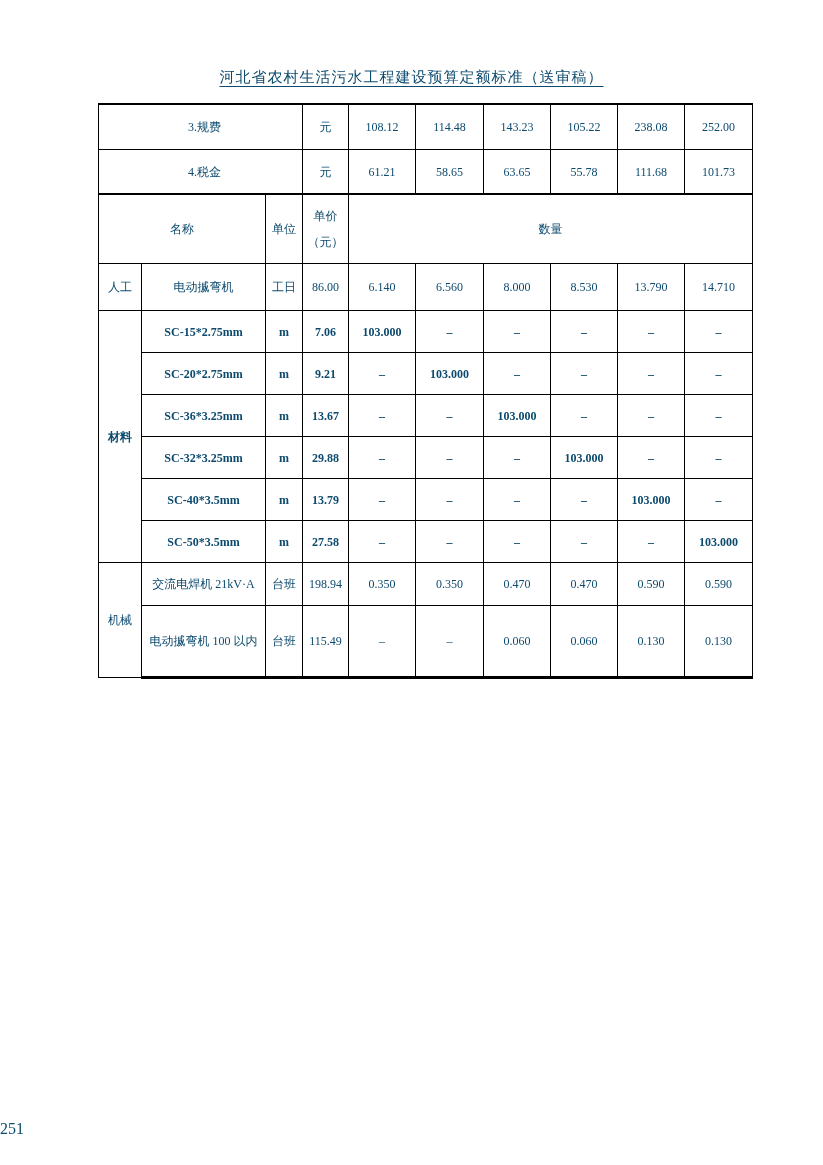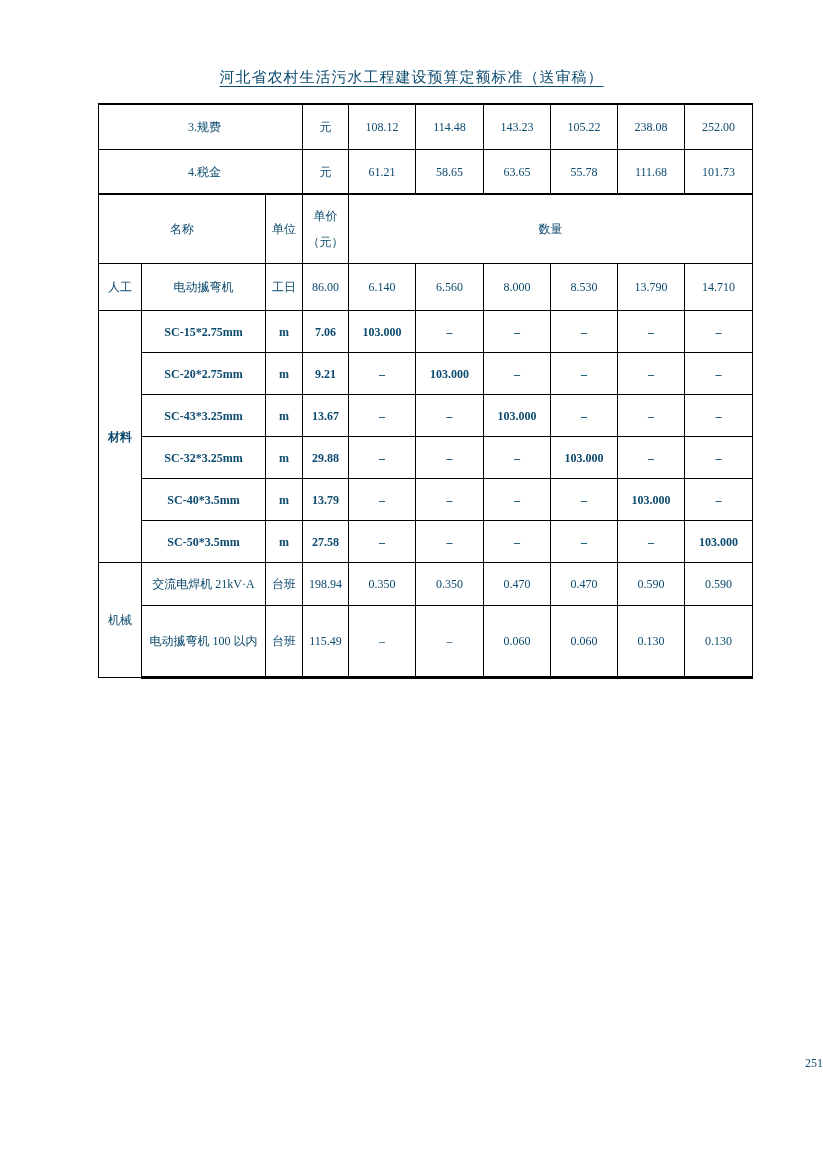--- a/index.html
+++ b/index.html
@@ -58,25 +58,25 @@
   tr.r-mach1 td { height: 42px; }
   tr.r-last  td { height: 70px; }
   .label-cell {
     text-align: center;
     padding-left: 8px !important;
     margin-left: 16px;
   }
   .name-cell { padding: 0 3px !important; }
   .page-number {
     position: absolute;
-    top: 1056px;
+    top: 1120px;
     left: 0;
     width: 100%;
-    text-align: right;
-    font-size: 12px;
+    text-align: left;
+    font-size: 16px;
   }
 </style>
 </head>
 <body>
 
 <div class="page">
 
   <div class="doc-title">河北省农村生活污水工程建设预算定额标准（送审稿）</div>
 
   <table class="cost-table">
@@ -156,21 +156,21 @@
         <td>m</td>
         <td>9.21</td>
         <td>–</td>
         <td>103.000</td>
         <td>–</td>
         <td>–</td>
         <td>–</td>
         <td>–</td>
       </tr>
       <tr class="r-mat">
-        <td class="name-cell">SC-43*3.25mm</td>
+        <td class="name-cell">SC-36*3.25mm</td>
         <td>m</td>
         <td>13.67</td>
         <td>–</td>
         <td>–</td>
         <td>103.000</td>
         <td>–</td>
         <td>–</td>
         <td>–</td>
       </tr>
       <tr class="r-mat">

